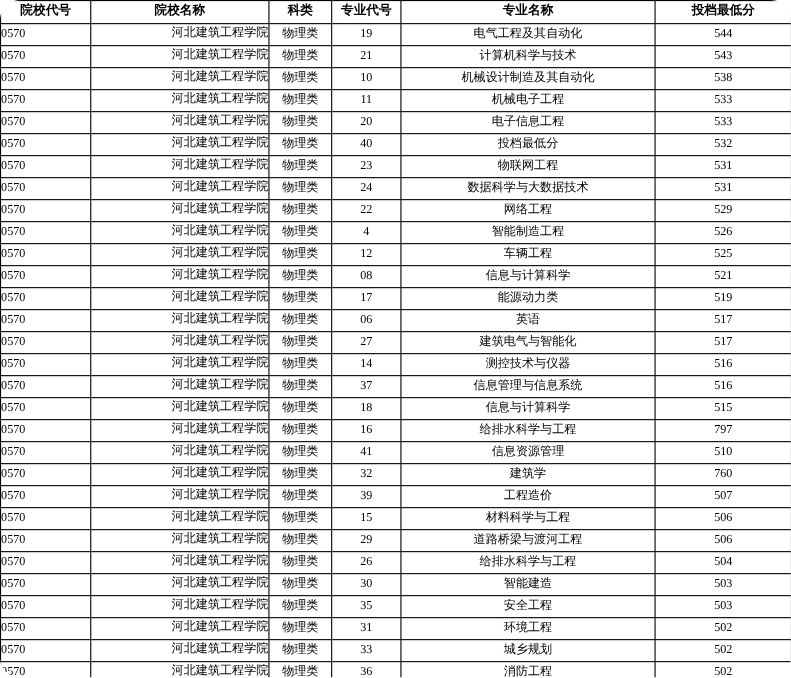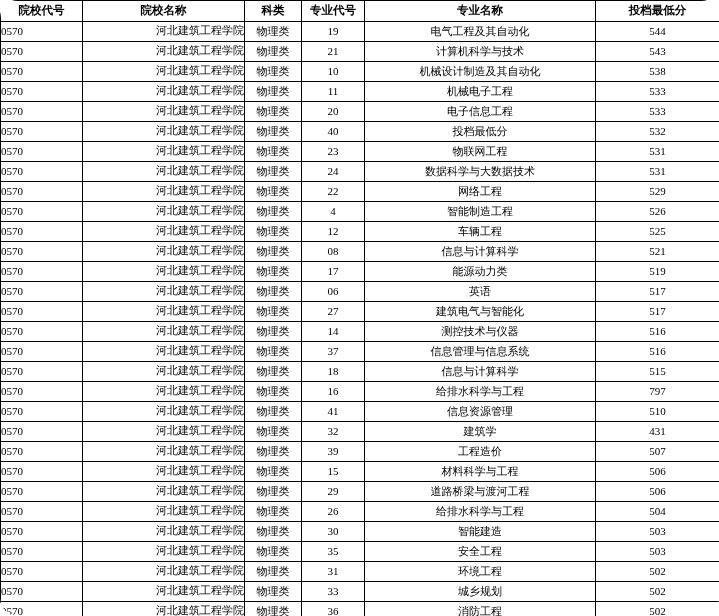--- a/index.html
+++ b/index.html
@@ -232,21 +232,21 @@
           <td>41</td>
           <td>信息资源管理</td>
           <td>510</td>
         </tr>
         <tr>
           <td class="code">0570</td>
           <td class="school">河北建筑工程学院</td>
           <td>物理类</td>
           <td>32</td>
           <td>建筑学</td>
-          <td>431</td>
+          <td>760</td>
         </tr>
         <tr>
           <td class="code">0570</td>
           <td class="school">河北建筑工程学院</td>
           <td>物理类</td>
           <td>39</td>
           <td>工程造价</td>
           <td>507</td>
         </tr>
         <tr>

